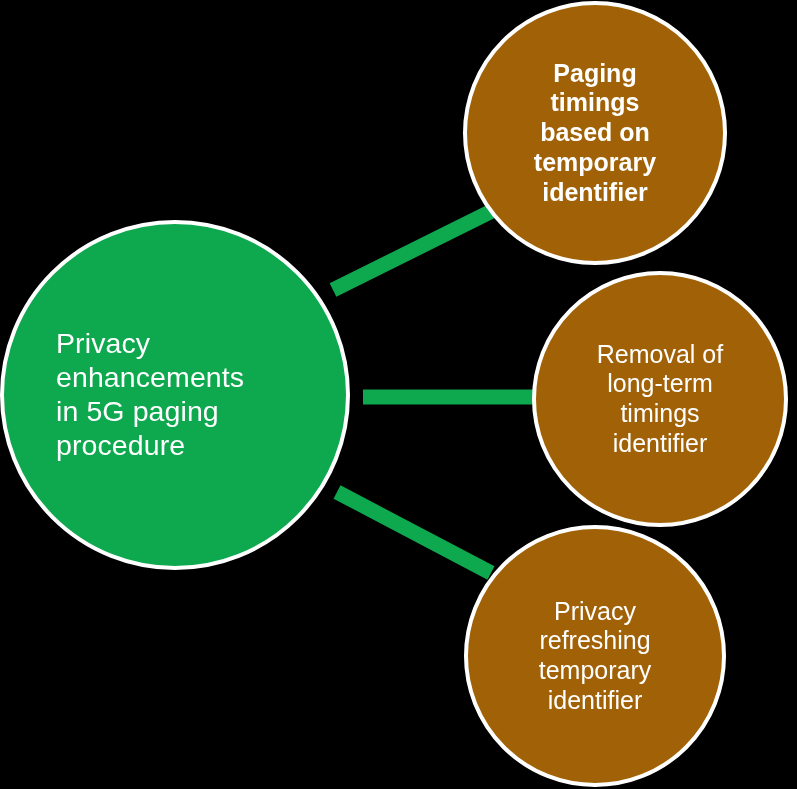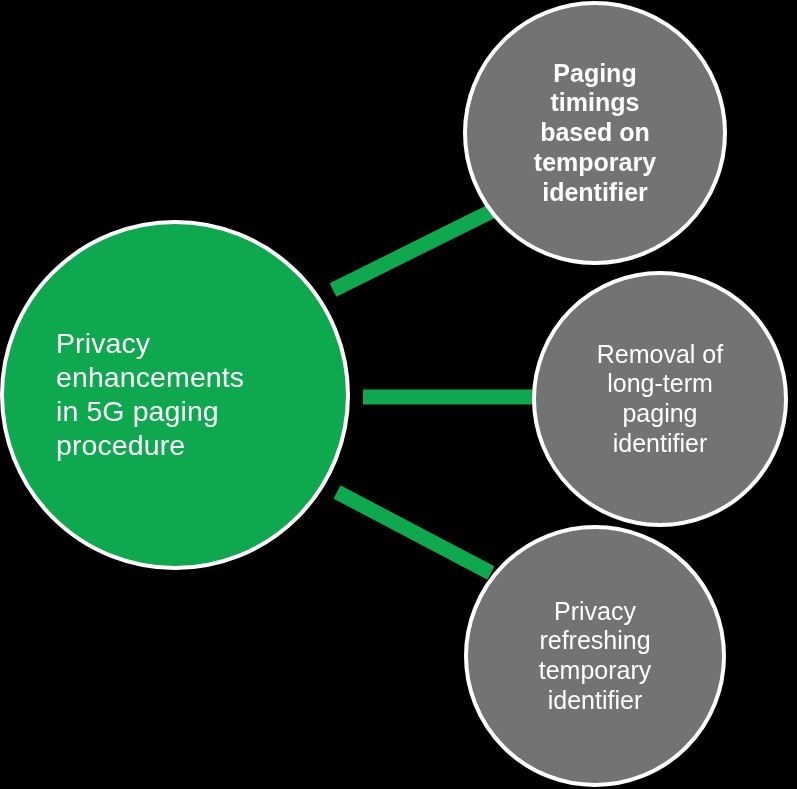--- a/index.html
+++ b/index.html
@@ -45,21 +45,21 @@
   }
   #hub .node-label{
     padding-left:52px;
     padding-right:16px;
     text-align:left;
     font-size:28.5px;
     letter-spacing:0.1px;
   }
   
   .leaf{
-    background:#737373;
+    background:#a16207;
     border:4px solid #ffffff;
     justify-content:center;
   }
   .leaf .node-label{
     text-align:center;
     font-size:25px;
     padding:0 16px;
     font-weight:700;
   }
   #leaf-0{ left:463px; top:1px;  width:264px; height:264px; }
@@ -91,21 +91,21 @@
     <div class="node-label">Paging
 timings
 based on
 temporary
 identifier</div>
   </div>
 
   <div class="node leaf" id="leaf-1">
     <div class="node-label">Removal of
 long-term
-paging
+timings
 identifier</div>
   </div>
 
   <div class="node leaf" id="leaf-2">
     <div class="node-label">Privacy
 refreshing
 temporary
 identifier</div>
   </div>
 

